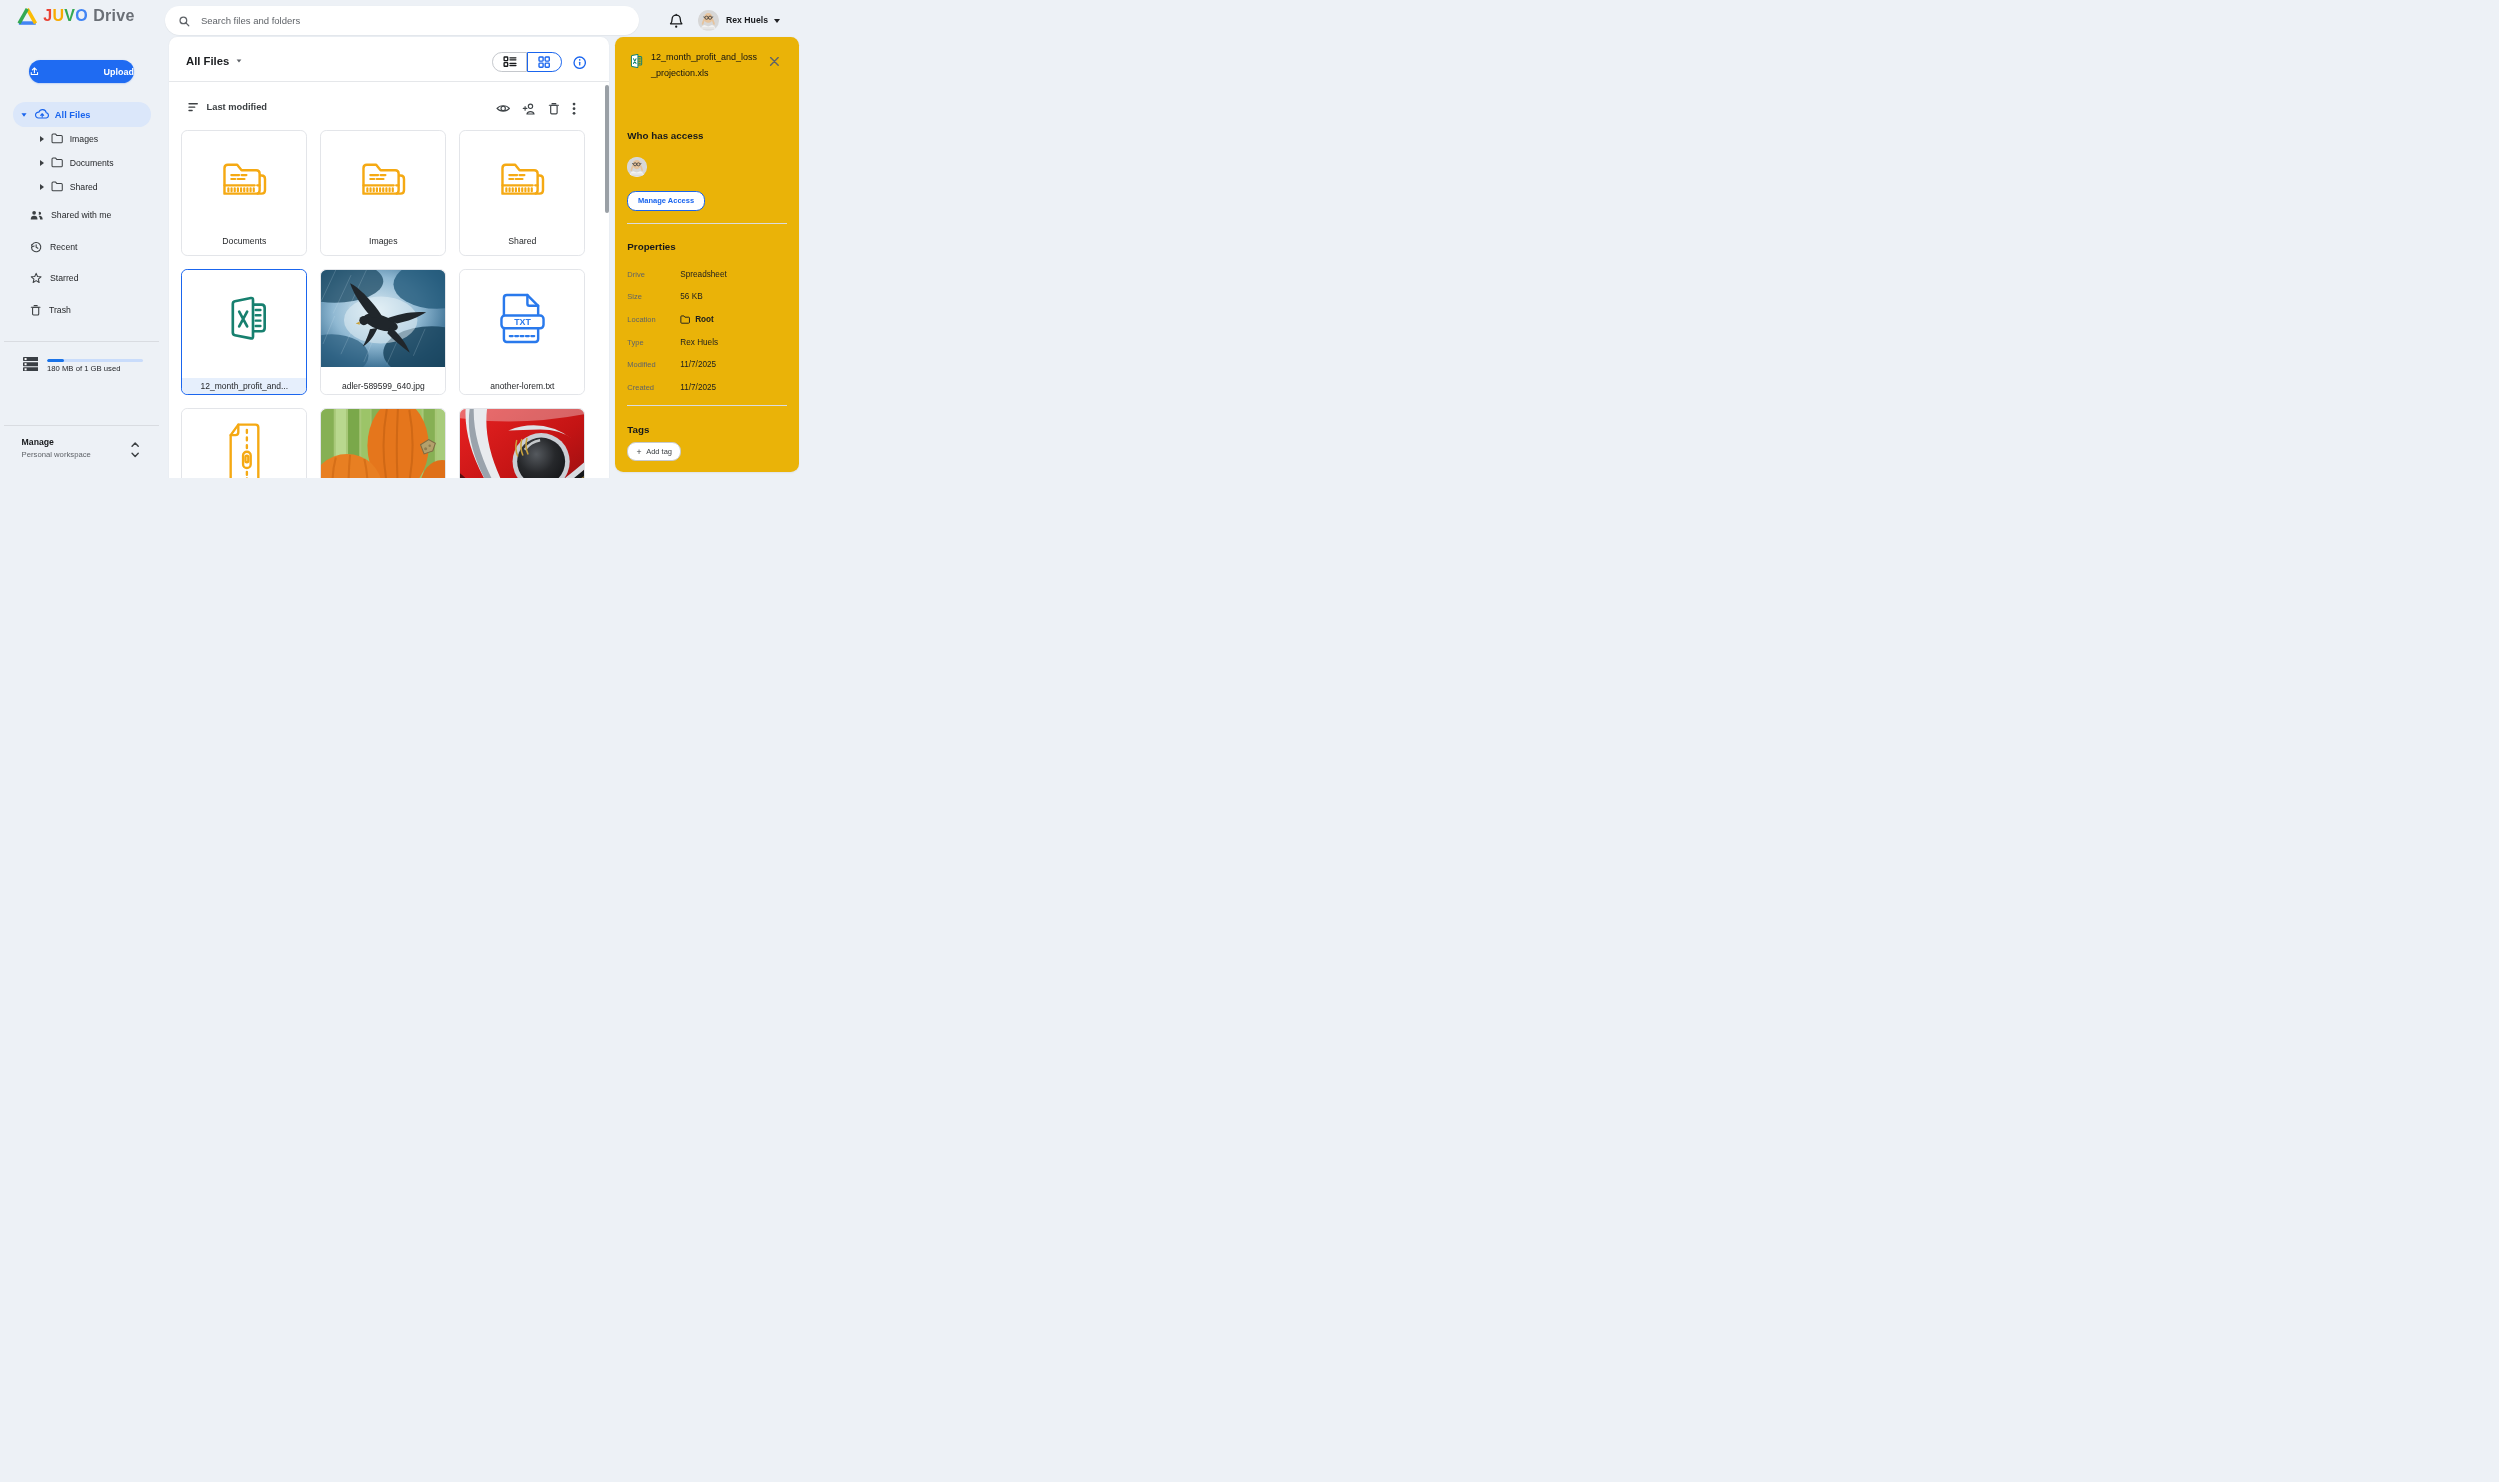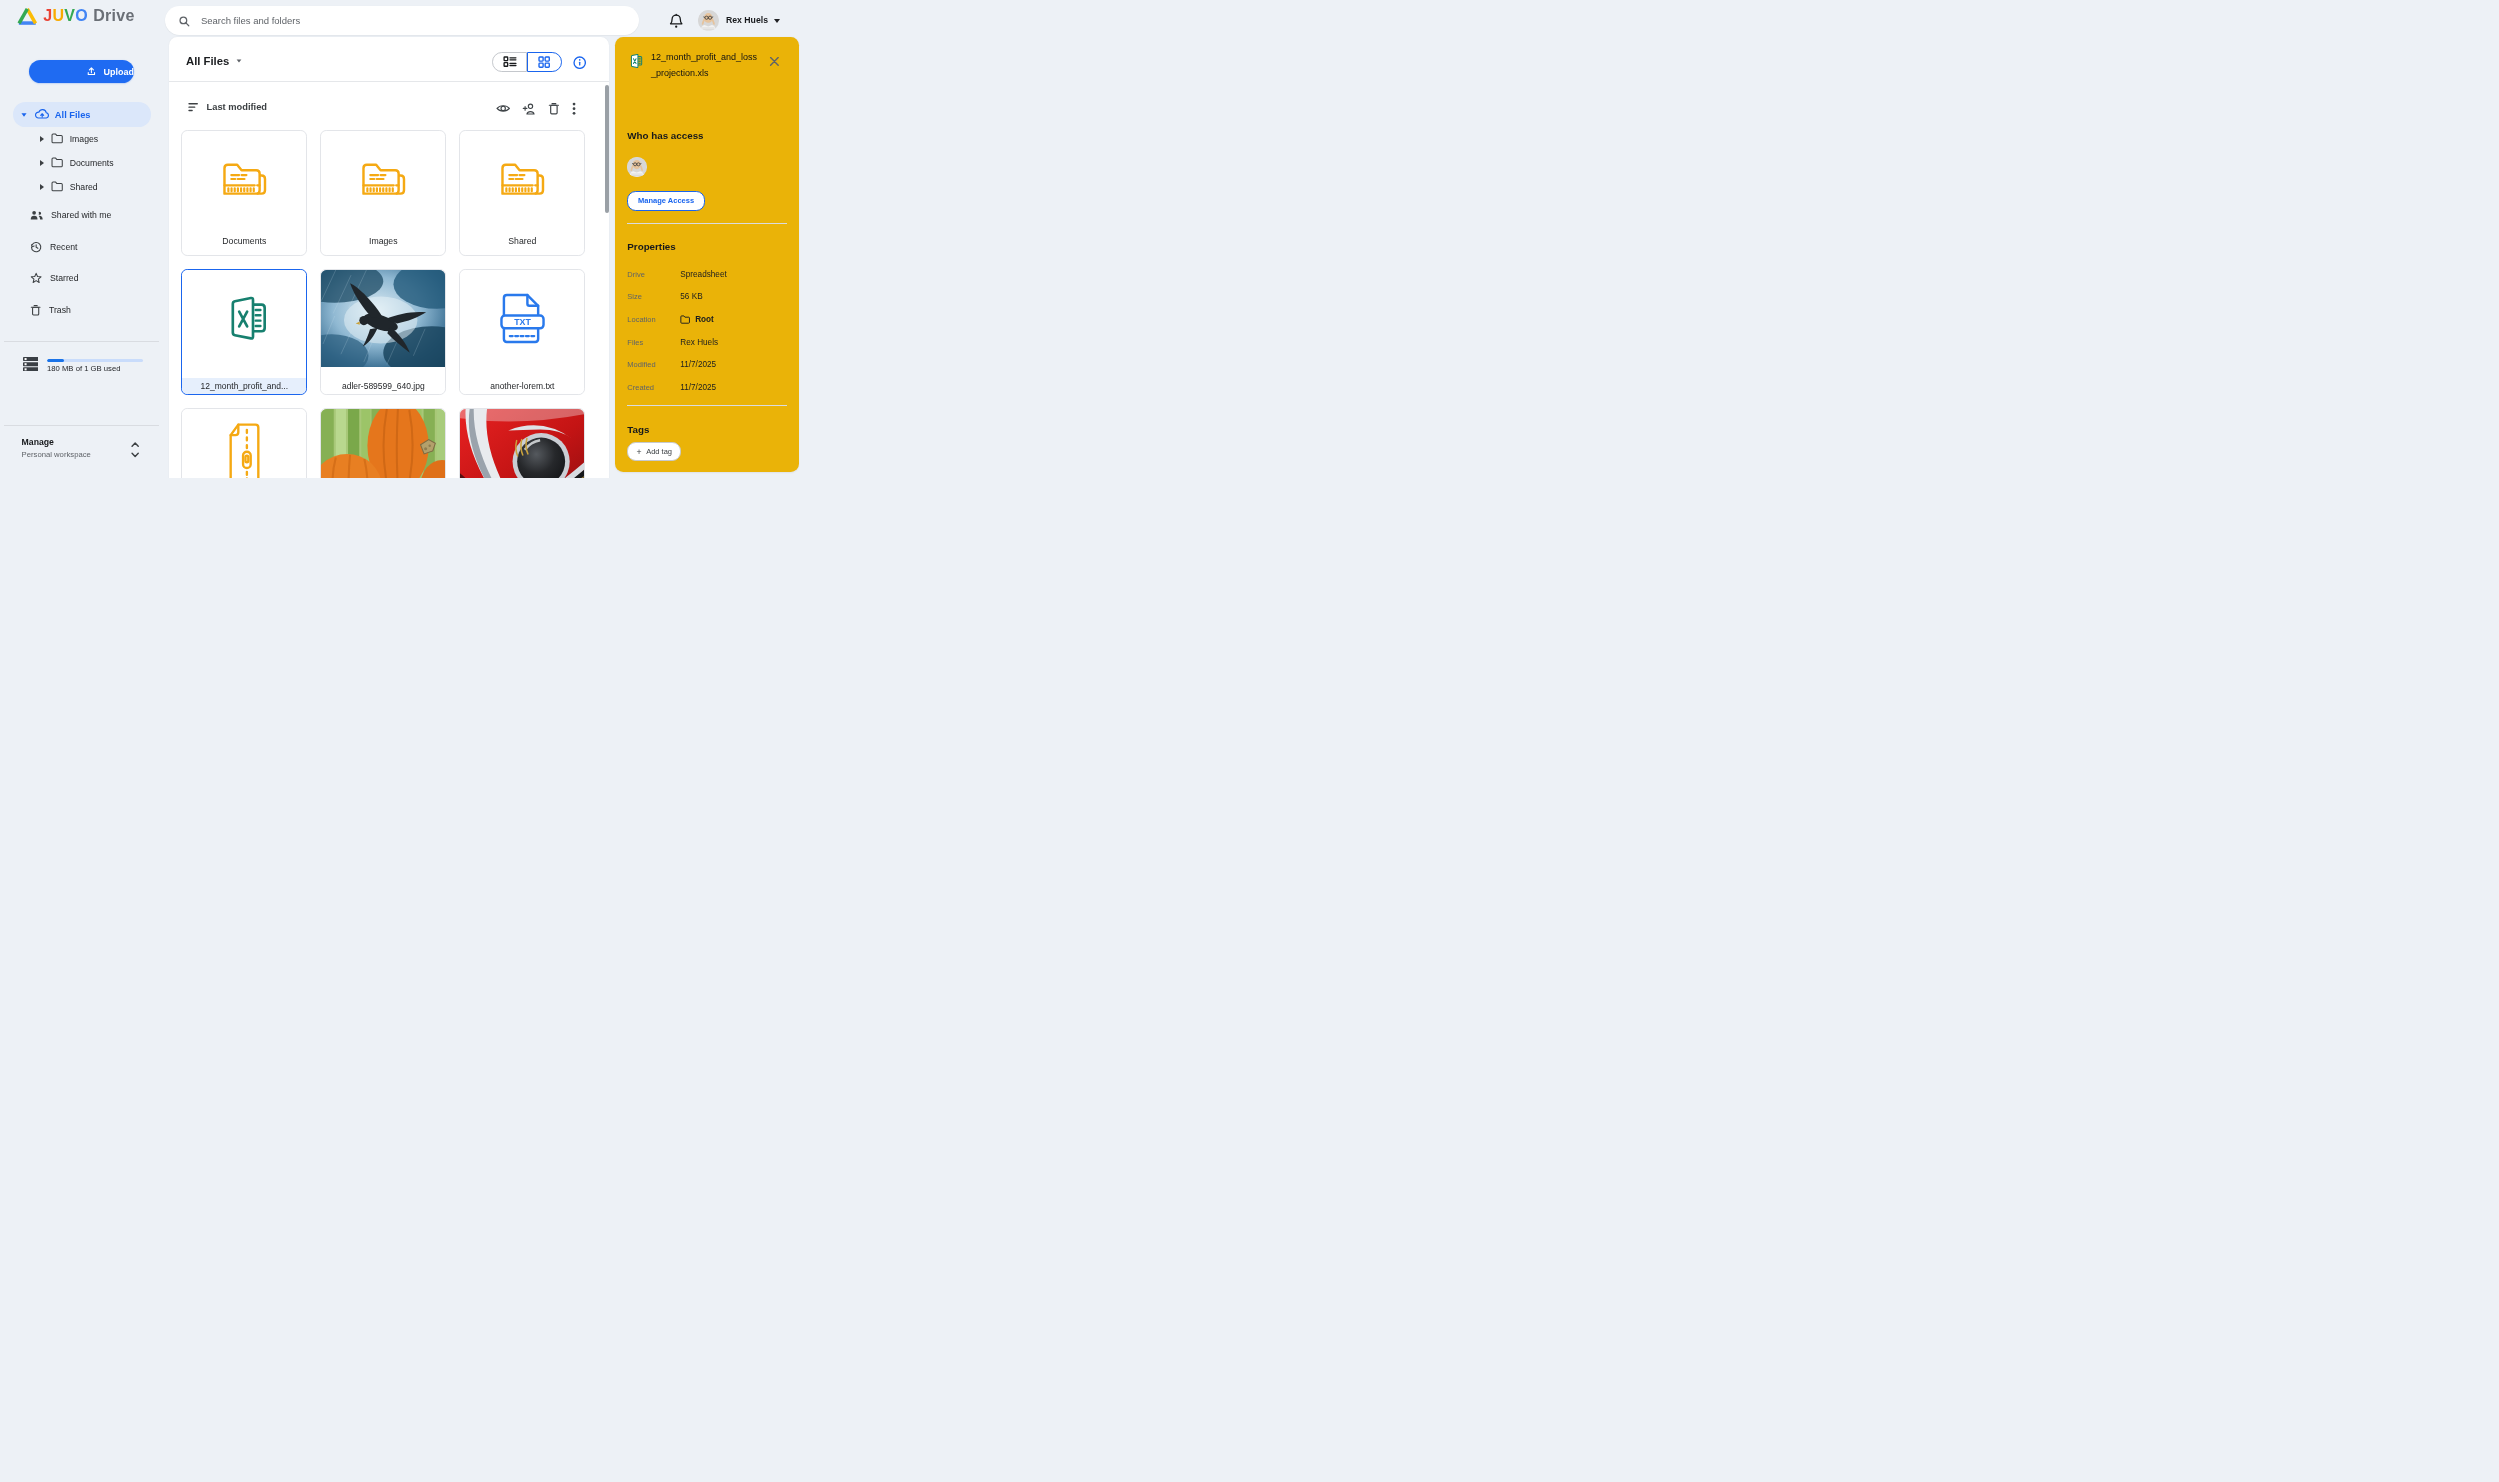--- a/index.html
+++ b/index.html
@@ -27,21 +27,21 @@
   .search input::placeholder{color:#5f6368}
   .bell{left:669px;top:13px;cursor:pointer}
   .avatar{left:698px;top:10.3px;width:20.6px;height:20.6px;border-radius:50%;overflow:hidden;cursor:pointer;background:#d9d9d9}
   .username{left:726px;top:15.4px;font-size:8.7px;font-weight:600;color:#17191c;cursor:pointer}
   .tri-down{width:0;height:0;border-left:3.6px solid transparent;border-right:3.6px solid transparent;border-top:4.1px solid #202124}
   .user-caret{left:774px;top:18.5px}
 
   
   .upload-btn{
     left:29px;top:60px;width:105px;height:23px;border-radius:11.8px;background:#1f6bf2;color:#fff;
-    display:flex;align-items:center;justify-content:flex-end;gap:6.7px;font-size:9px;font-weight:700;
+    display:flex;align-items:center;justify-content:space-between;gap:6.7px;font-size:9px;font-weight:700;
     cursor:pointer;box-shadow:0 0.5px 1.5px rgba(31,107,242,.35);
   }
   .allfiles{
     left:13px;top:102px;width:138px;height:25px;border-radius:12.3px;background:#dbe7fa;
     display:flex;align-items:center;padding-left:7.7px;box-sizing:border-box;cursor:pointer;
   }
   .allfiles .tri-down{border-top-color:#1a65ee;transform:scale(.85)}
   .allfiles-label{color:#1a65ee;font-size:9.3px;font-weight:700;margin-left:4.6px}
   .allfiles svg{margin-left:7.2px}
   .tree-row{left:0;width:164px;height:23px;display:flex;align-items:center;padding-left:40px;box-sizing:border-box;gap:6.7px;cursor:pointer}
@@ -628,21 +628,21 @@
       <span class="prop-value loc">
         <span>
           <svg width="10.3" height="8.7" viewBox="0 0 24 20" fill="none" stroke="#1b1d20" stroke-width="2.2" stroke-linejoin="round">
             <path d="M2 17 V4 q0-2 2-2 h5 l2.5 3 H20 q2 0 2 2 v10 q0 2-2 2 H4 q-2 0-2-2 Z"></path>
           </svg>
         </span>
         <span>Root</span>
       </span>
     </div>
     <div class="prop-row">
-      <span class="prop-label">Files</span>
+      <span class="prop-label">Type</span>
       <span class="prop-value">Rex Huels</span>
     </div>
     <div class="prop-row">
       <span class="prop-label">Modified</span>
       <span class="prop-value">11/7/2025</span>
     </div>
     <div class="prop-row">
       <span class="prop-label">Created</span>
       <span class="prop-value">11/7/2025</span>
     </div>

